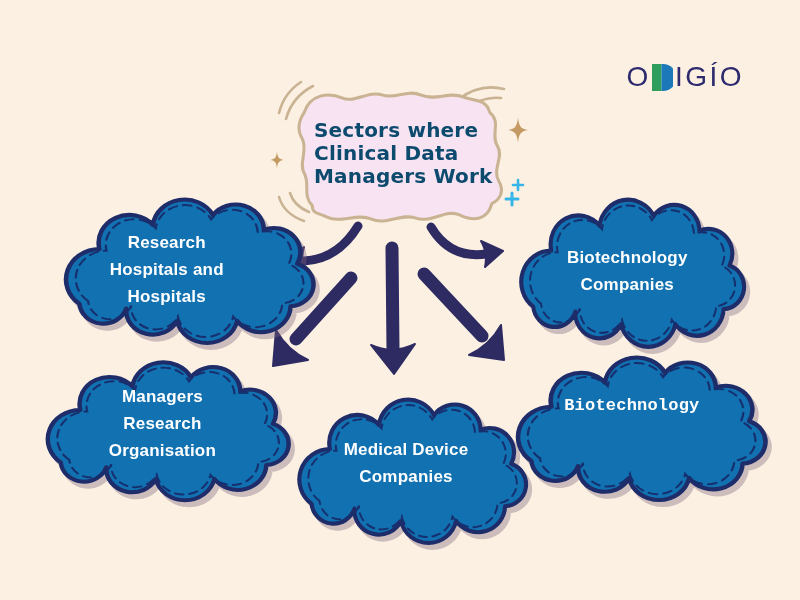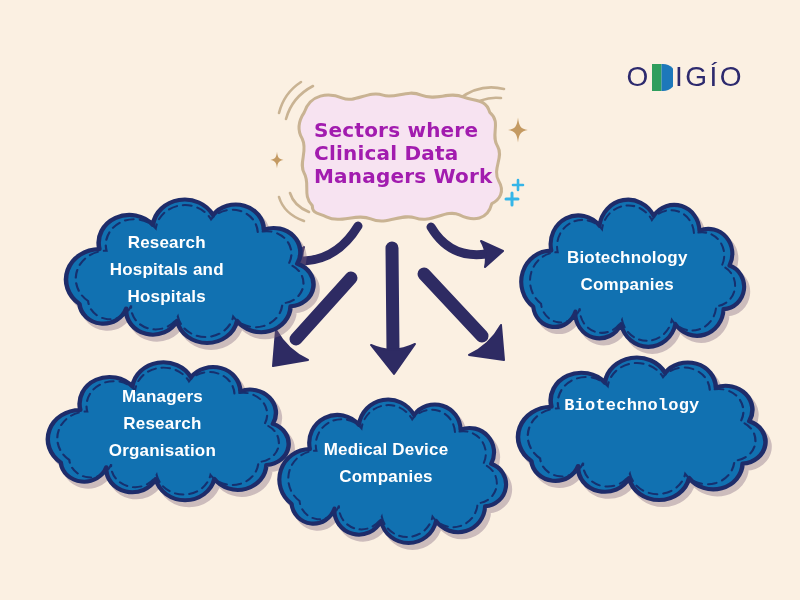--- a/index.html
+++ b/index.html
@@ -20,21 +20,21 @@
     font-size:28px;font-weight:400;letter-spacing:2.5px;
   }
   .logo-d{width:21px;height:27px;margin:0 2px 0 1px;display:block;}
 
   
   .blob{position:absolute;left:276px;top:86px;width:242px;height:142px;}
   .blob svg{position:absolute;inset:0;width:100%;height:100%;}
   .blob-path{fill:#f7e3f1;stroke:#c9b393;stroke-width:3;stroke-linejoin:round;}
   .blob-text{
     position:absolute;left:38px;top:33px;
-    color:#a21caf;font-weight:bold;font-size:20px;line-height:23px;
+    color:#0c4a6e;font-weight:bold;font-size:20px;line-height:23px;
     font-family:"DejaVu Sans", sans-serif;
     letter-spacing:0.2px;white-space:nowrap;
   }
 
   
   .cloud{position:absolute;}
   .cloud > svg{
     position:absolute;inset:0;width:100%;height:100%;overflow:visible;
     filter:drop-shadow(4px 5px 0 rgba(128,102,126,0.38));
   }
@@ -44,21 +44,21 @@
     position:absolute;left:0;right:0;
     text-align:center;color:#ffffff;
     font-size:17px;font-weight:600;line-height:27px;letter-spacing:0.2px;
   }
   .c1{left:58px;top:192px;width:262px;height:158px;}
   .c1 .cloud-text{top:37px;padding-right:17%;}
   .c2{left:514px;top:192px;width:236px;height:162px;}
   .c2 .cloud-text{top:52px;padding-right:4%;}
   .c3{left:40px;top:355px;width:255px;height:152px;}
   .c3 .cloud-text{top:28px;padding-right:4%;}
-  .c4{left:272px;top:392px;width:240px;height:158px;}
+  .c4{left:292px;top:392px;width:240px;height:158px;}
   .c4 .cloud-text{top:44px;padding-right:5%;}
   .c5{left:510px;top:350px;width:262px;height:157px;}
   .c5 .cloud-text{top:42px;padding-right:7%;font-family:Liberation Mono, monospace;}
 
   
   .overlay{position:absolute;inset:0;width:800px;height:600px;pointer-events:none;}
   .arrow-shaft{fill:none;stroke:#2e2b63;stroke-linecap:round;}
   .arrow-head{fill:#2e2b63;stroke:#2e2b63;stroke-width:2;stroke-linejoin:round;}
   .tan-arc{fill:none;stroke:#c9b393;stroke-width:2.6;stroke-linecap:round;}
   .gold-star{fill:#c49a62;}

